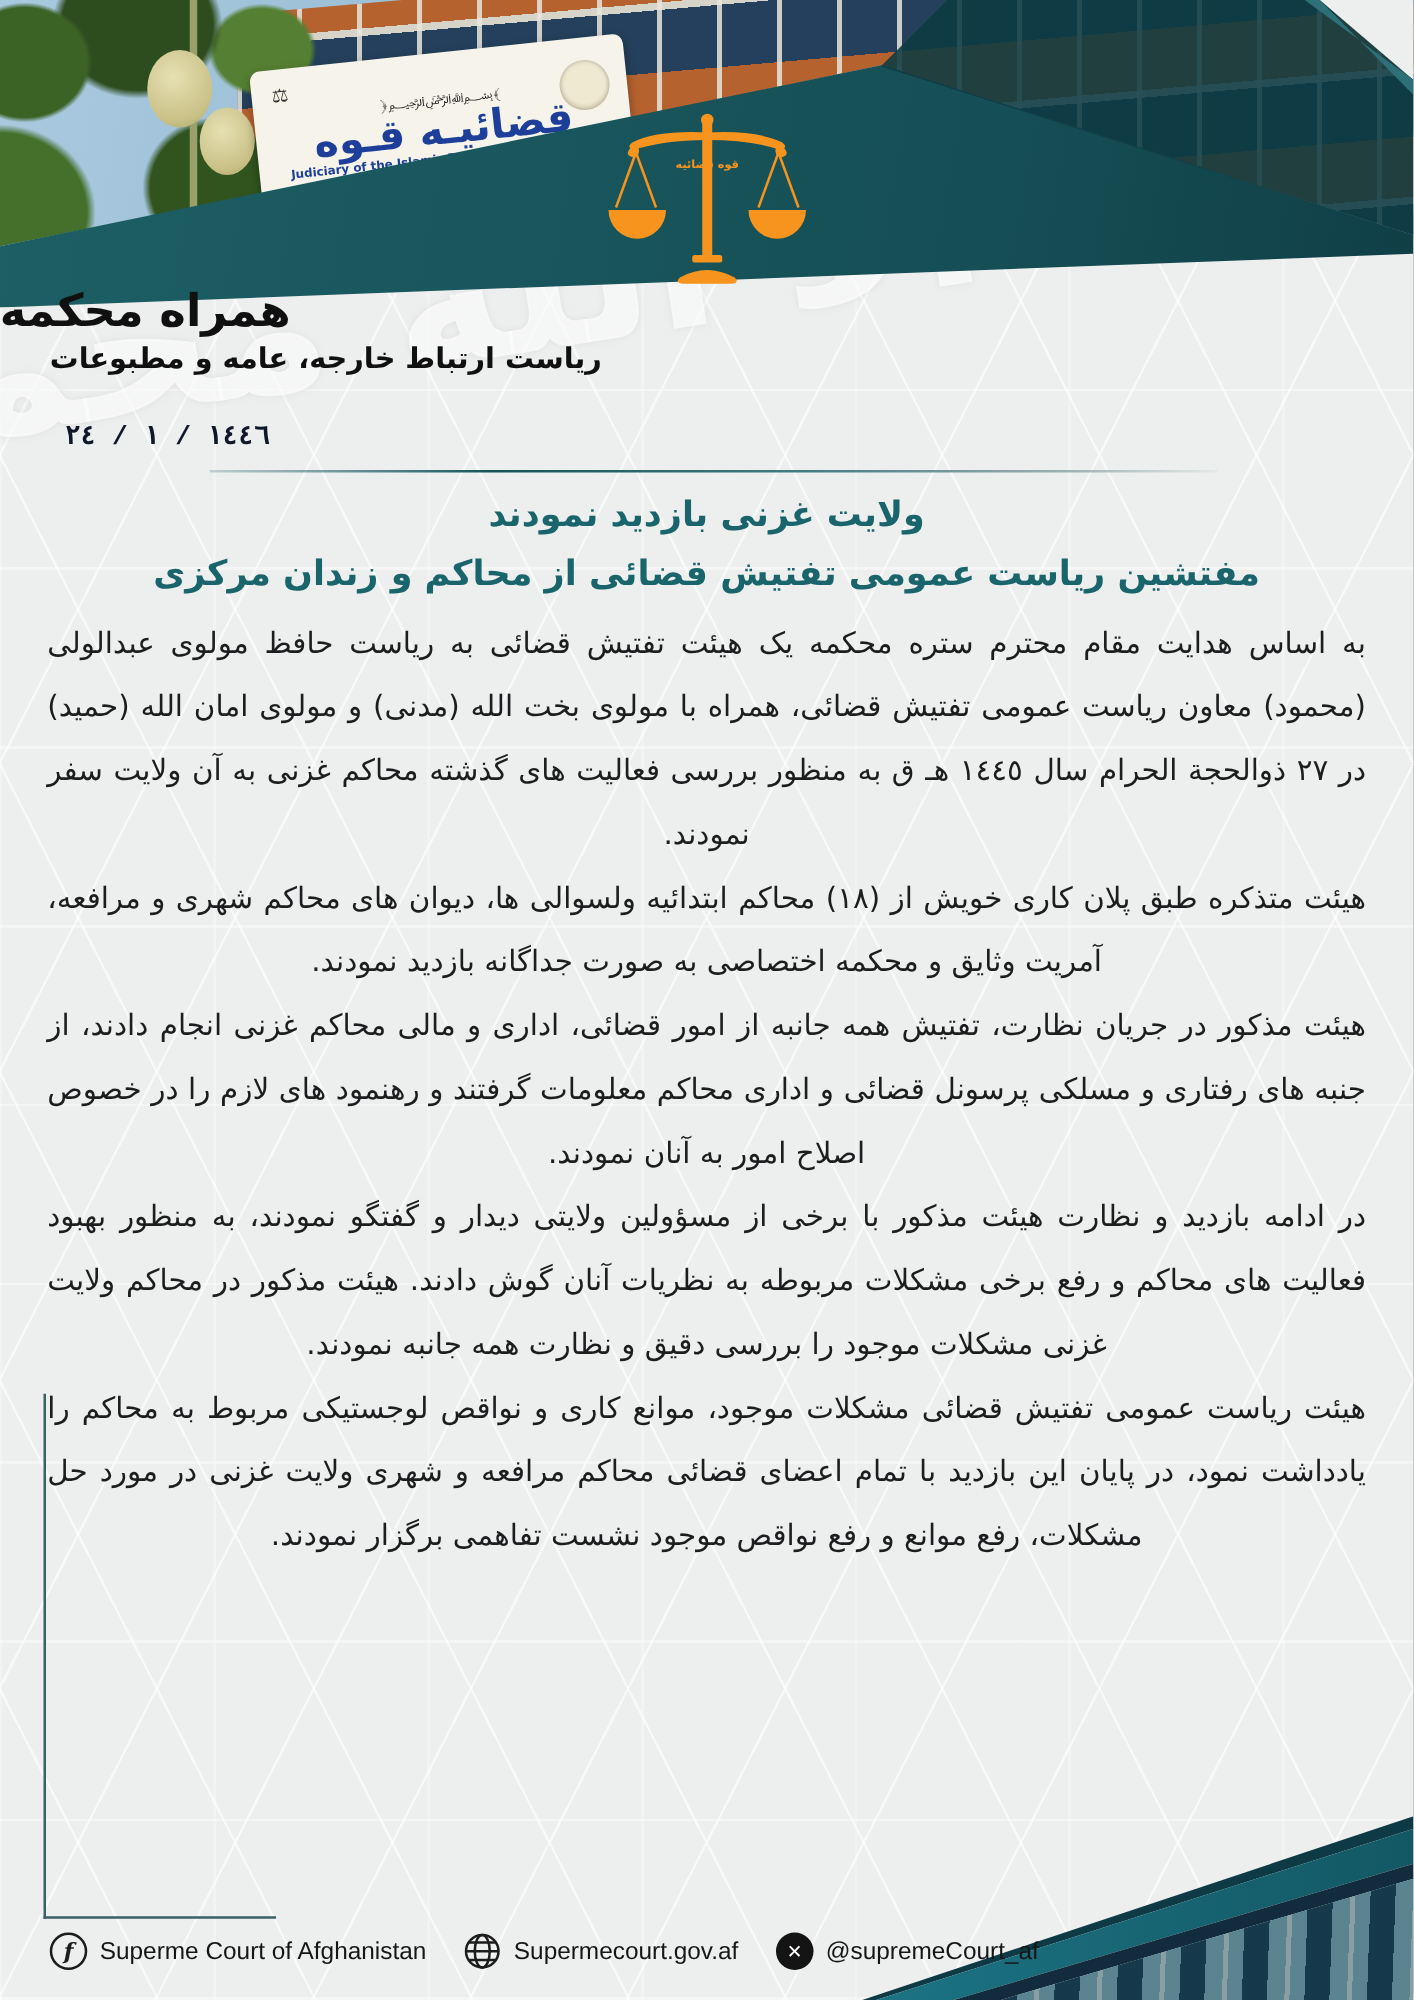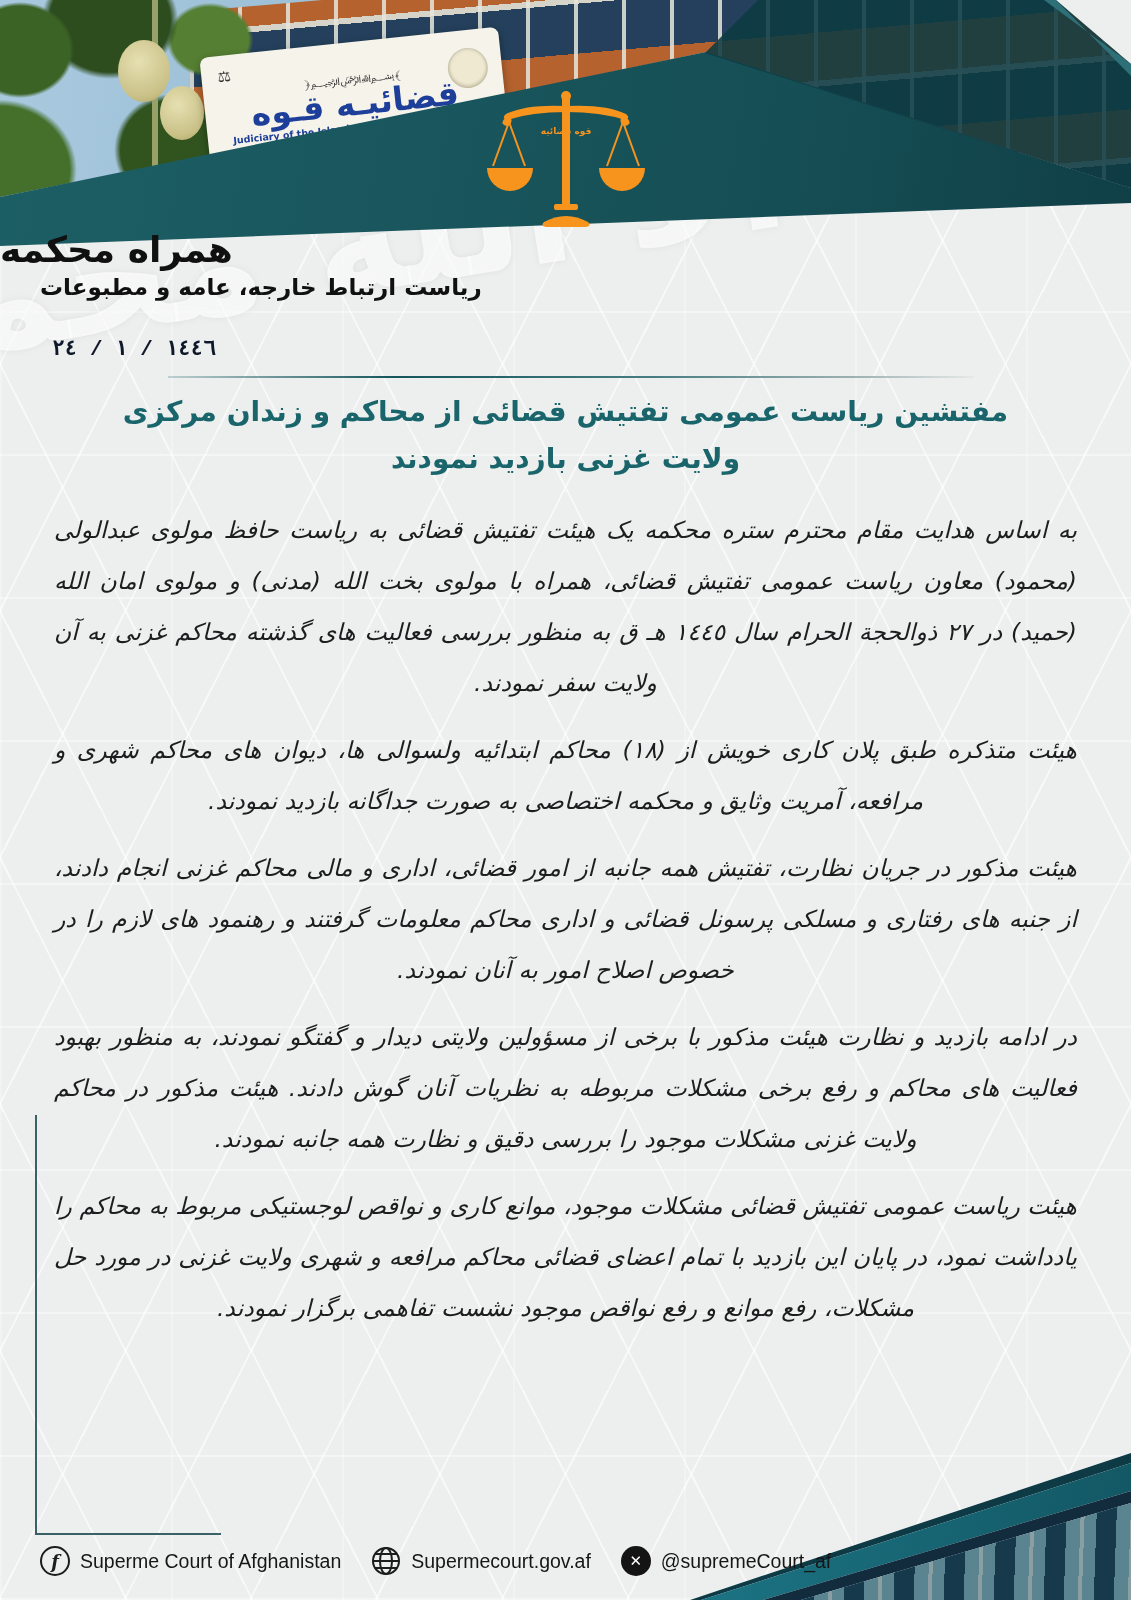--- a/index.html
+++ b/index.html
@@ -116,21 +116,21 @@
   
   .article-title{
     position:absolute;top:388px;left:0;width:100%;z-index:10;
     text-align:center;font-size:28px;font-weight:bold;color:#19656b;line-height:47px;
   }
   .article-body{
     position:absolute;top:489px;left:38px;right:38px;z-index:10;
     font-size:23.5px;color:#1d1d1f;line-height:51px;
     text-align:justify;text-align-last:center;
   }
-  .article-body p{margin:16px;font-style:italic;}
+  .article-body p{margin:0;}
   
   .bracket-v{position:absolute;left:35px;top:1115px;width:2px;height:420px;background:#3a6166;z-index:9;}
   .bracket-h{position:absolute;left:35px;top:1533px;width:186px;height:2px;background:#3a6166;z-index:9;}
   
   .ribbon-bottom-dark-top{
     position:absolute;left:0;top:1400px;width:1131px;height:200px;z-index:4;
     clip-path:polygon(690px 200px,1131px 53px,1131px 63px,701px 200px);
     background:#0e3a46;
   }
   .ribbon-bottom{
@@ -222,22 +222,22 @@
       </g>
     </svg>
     <div class="org-name">همراه محکمه</div>
     <div class="dept-name">ریاست ارتباط  خارجه، عامه و مطبوعات</div>
   </div>
 
   <div class="doc-date">١٤٤٦ / ١ / ٢٤</div>
   <div class="separator"></div>
 
   <div class="article-title">
+    <div>ولایت غزنی بازدید نمودند</div>
     <div>مفتشین ریاست عمومی تفتیش قضائی از محاکم و زندان مرکزی</div>
-    <div>ولایت غزنی بازدید نمودند</div>
   </div>
 
   <div class="article-body">
     <p>به اساس هدایت مقام محترم ستره محکمه یک هیئت تفتیش قضائی به ریاست حافظ مولوی عبدالولی (محمود) معاون ریاست عمومی تفتیش قضائی، همراه با مولوی بخت الله (مدنی) و مولوی امان الله (حمید) در ٢٧ ذوالحجة الحرام سال ١٤٤٥ هـ ق به منظور بررسی فعالیت های گذشته محاکم غزنی به آن ولایت سفر نمودند.</p>
     <p>هیئت متذکره طبق پلان کاری خویش از (١٨) محاکم ابتدائیه ولسوالی ها، دیوان های محاکم شهری و مرافعه، آمریت وثایق و محکمه اختصاصی به صورت جداگانه بازدید نمودند.</p>
     <p>هیئت مذکور در جریان نظارت، تفتیش همه جانبه از امور قضائی، اداری و مالی محاکم غزنی انجام دادند، از جنبه های رفتاری و مسلکی پرسونل قضائی و اداری محاکم معلومات گرفتند و رهنمود های لازم را در خصوص اصلاح امور به آنان نمودند.</p>
     <p>در ادامه بازدید و نظارت هیئت مذکور با برخی از مسؤولین ولایتی دیدار و گفتگو نمودند، به منظور بهبود فعالیت های محاکم و رفع برخی مشکلات مربوطه به نظریات آنان گوش دادند. هیئت مذکور در محاکم ولایت غزنی مشکلات موجود را بررسی دقیق و نظارت همه جانبه نمودند.</p>
     <p>هیئت ریاست عمومی تفتیش قضائی مشکلات موجود، موانع کاری و نواقص لوجستیکی مربوط به محاکم را یادداشت نمود، در پایان این بازدید با تمام اعضای قضائی محاکم مرافعه و شهری ولایت غزنی در مورد حل مشکلات، رفع موانع و رفع نواقص موجود نشست تفاهمی برگزار نمودند.</p>
   </div>
 

